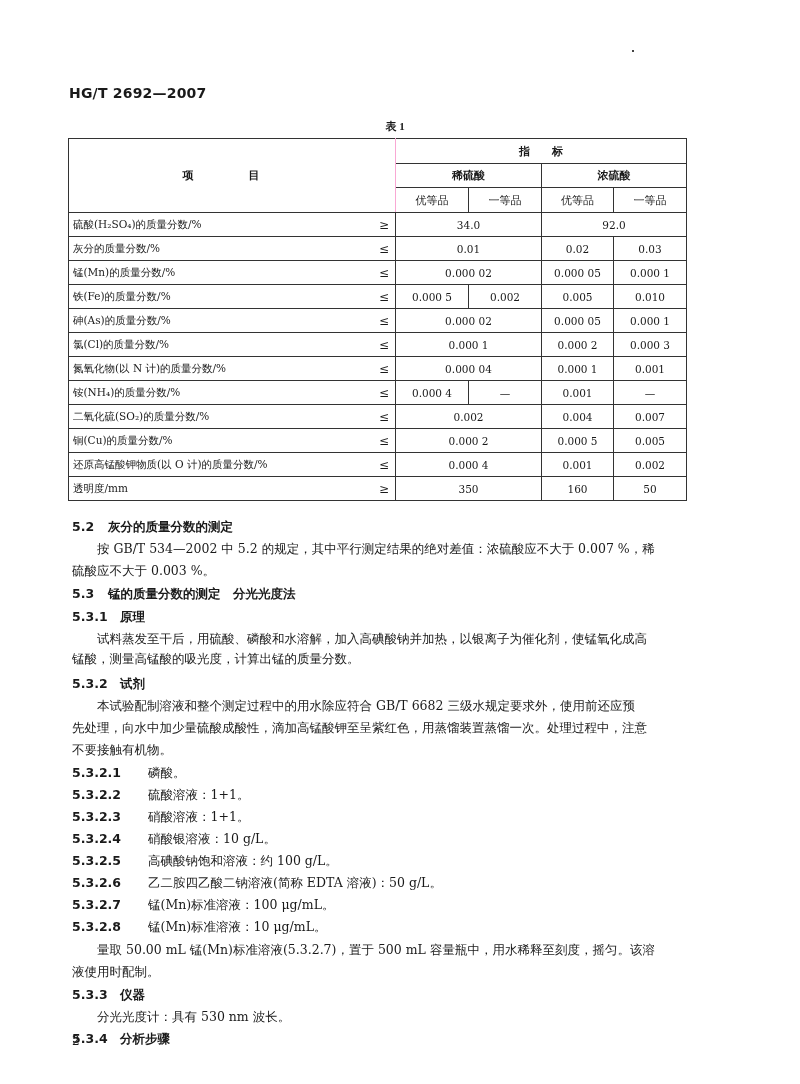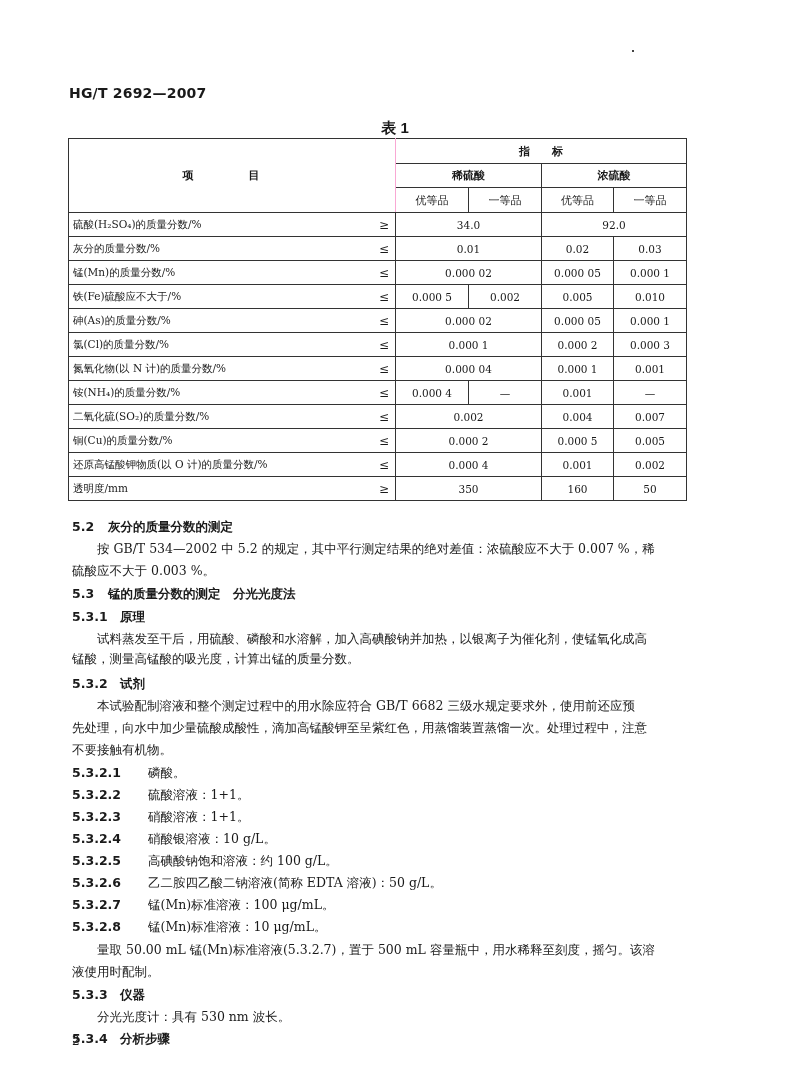--- a/index.html
+++ b/index.html
@@ -3,21 +3,21 @@
 <meta charset="utf-8">
 <style>
   html, body { margin: 0; padding: 0; }
   body {
     width: 800px; height: 1084px; background: #ffffff; position: relative; overflow: hidden;
     font-family: "DejaVu Serif", "Liberation Serif", serif; color: #1a1a1a;
   }
   .page { position: absolute; left: 0; top: 0; width: 800px; height: 1084px; }
   .dot { position: absolute; left: 632px; top: 50px; width: 2px; height: 2px; background: #444; }
   .std-code { position: absolute; left: 69px; top: 85px; font-family: "DejaVu Sans", "Liberation Sans", sans-serif; font-weight: bold; font-size: 14px; letter-spacing: 0.2px; }
-  .table-caption { position: absolute; left: 360px; top: 119px; width: 70px; text-align: center; font-weight: bold; font-size: 15px; font-family: Liberation Sans, sans-serif; }
+  .table-caption { position: absolute; left: 360px; top: 119px; width: 70px; text-align: center; font-weight: bold; font-size: 11px; font-family: Liberation Serif, serif; }
   .watermark { position: absolute; left: 200px; top: 130px; font-family: "DejaVu Sans", "Liberation Sans", sans-serif; font-weight: bold; font-size: 82px; color: #e6e6e6; letter-spacing: 2px; line-height: 1; z-index: 0; pointer-events: none; }
   table.spec {
     position: absolute; left: 68px; top: 138px; border-collapse: collapse; z-index: 1;
     font-size: 10.5px; table-layout: fixed; width: 618px;
   }
   table.spec td, table.spec th { border: 1px solid #333; padding: 0; text-align: center; font-weight: normal; background: transparent; }
   table.spec th { font-weight: bold; font-family: "DejaVu Sans", sans-serif; font-size: 11px; }
   table.spec tr.h1 th { height: 24px; }
   table.spec tr.h2 th { height: 23px; }
   table.spec tr.h3 th { height: 24px; font-weight: normal; }
@@ -83,21 +83,21 @@
           <td>0.03</td>
         </tr>
         <tr>
           <td class="item">锰(Mn)的质量分数/%</td>
           <td class="sym">≤</td>
           <td colspan="2">0.000 02</td>
           <td>0.000 05</td>
           <td>0.000 1</td>
         </tr>
         <tr>
-          <td class="item">铁(Fe)硫酸应不大于/%</td>
+          <td class="item">铁(Fe)的质量分数/%</td>
           <td class="sym">≤</td>
           <td>0.000 5</td>
           <td>0.002</td>
           <td>0.005</td>
           <td>0.010</td>
         </tr>
         <tr>
           <td class="item">砷(As)的质量分数/%</td>
           <td class="sym">≤</td>
           <td colspan="2">0.000 02</td>

